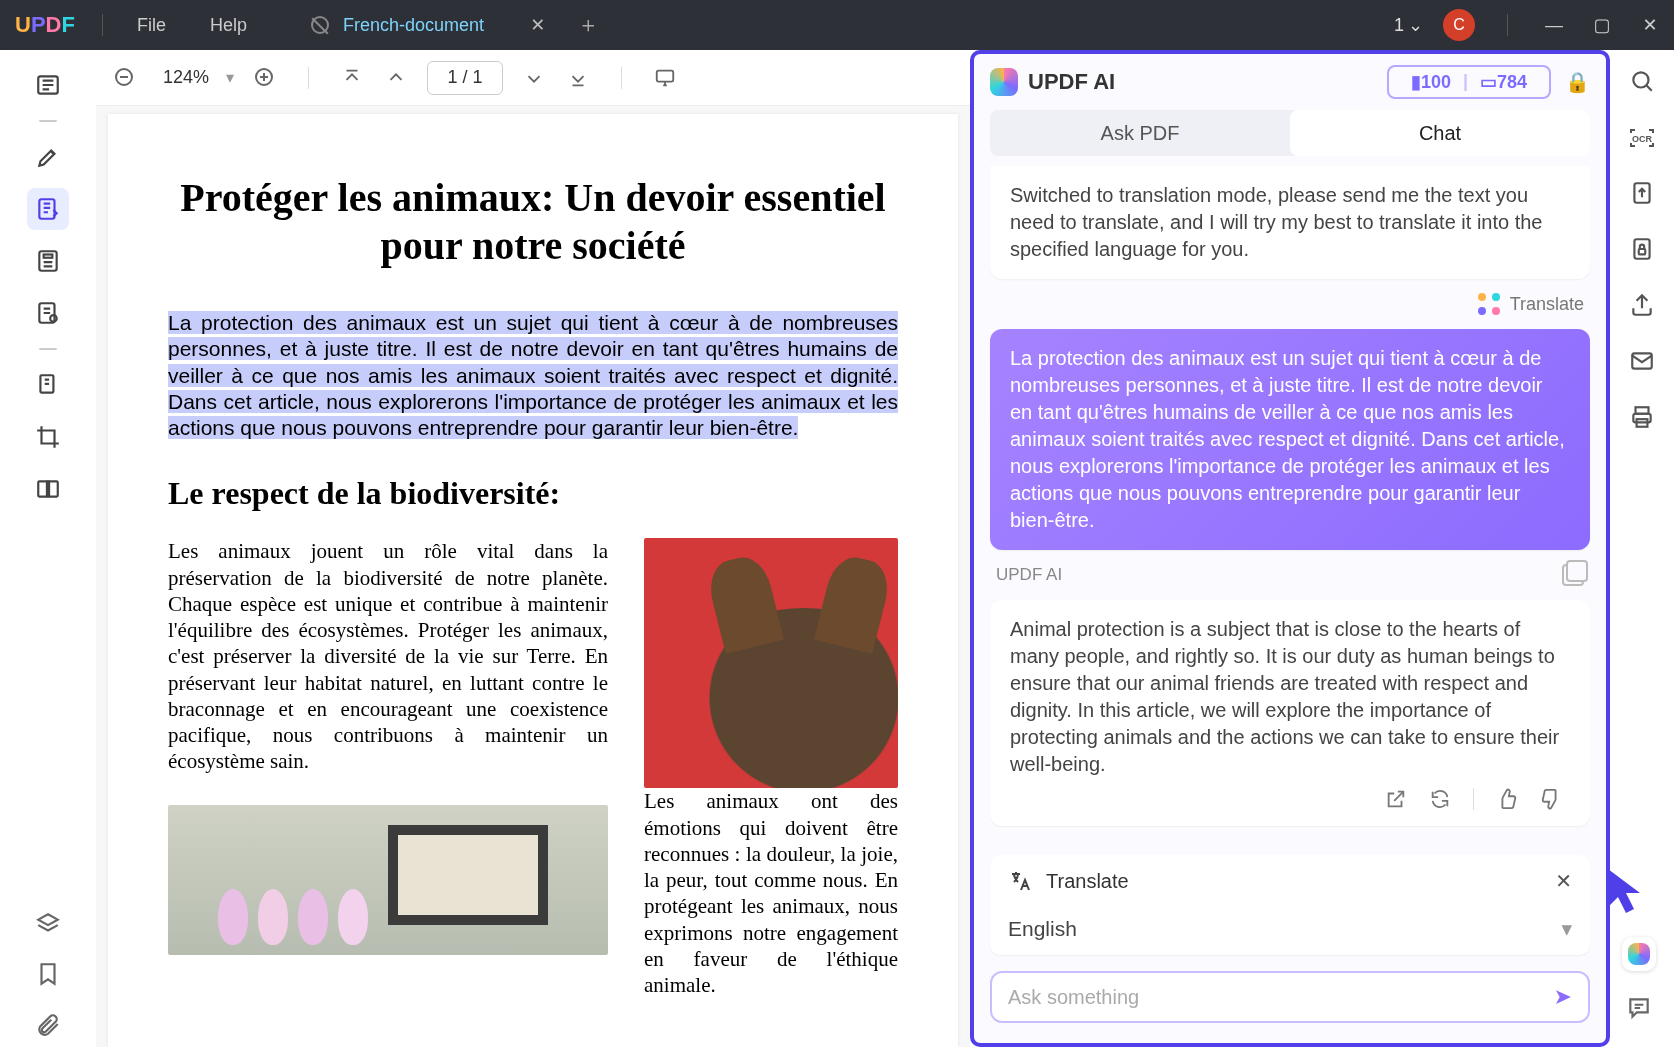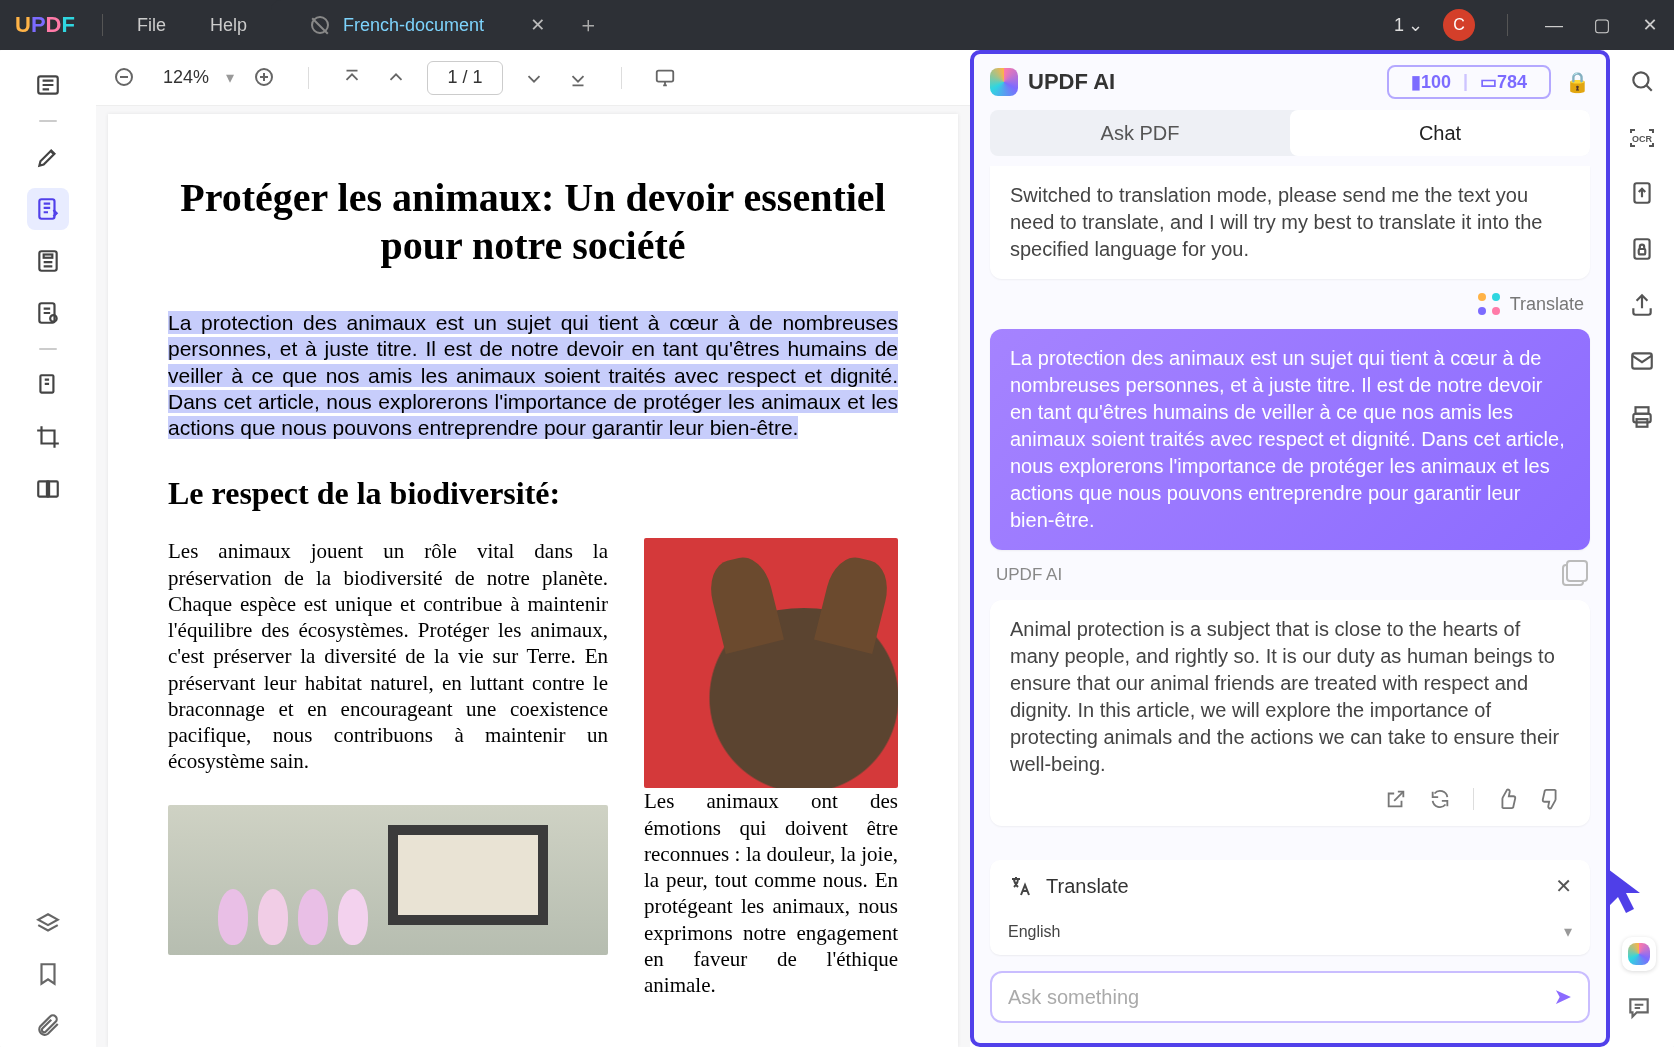--- a/index.html
+++ b/index.html
@@ -81,21 +81,21 @@
   .bubble.user { background:linear-gradient(135deg,#a583ff,#8c6bff); color:#fff; }
   .meta-row { display:flex; align-items:center; justify-content:space-between; color:#888; font-size:17px; padding:0 6px; }
   .copy-ic { width:22px; height:22px; border:2px solid #bbb; border-radius:4px; position:relative; }
   .copy-ic::after{content:"";position:absolute;right:-6px;top:-6px;width:18px;height:18px;border:2px solid #bbb;border-radius:4px;background:#fafaff;}
   .action-row { display:flex; gap:22px; justify-content:flex-end; padding:10px 8px 0; color:#777; align-items:center; }
   .action-sep { width:1px; height:22px; background:#ddd; }
   .input-zone { padding:14px 16px 20px; display:flex; flex-direction:column; gap:16px; }
   .trans-head { background:#fff; border-radius:10px; padding:14px 18px; box-shadow:0 1px 2px rgba(0,0,0,0.06); }
   .trans-top { display:flex; align-items:center; gap:14px; color:#333; font-size:20px; }
   .trans-close { margin-left:auto; color:#555; font-size:20px; }
-  .lang-row { display:flex; align-items:center; justify-content:space-between; margin-top:24px; color:#444; font-size:16px; }
+  .lang-row { display:flex; align-items:center; justify-content:space-between; margin-top:24px; color:#444; font-size:21px; }
   .ask-box { background:#fff; border:2px solid #c9bdff; border-radius:12px; height:52px; display:flex; align-items:center; padding:0 16px; }
   .ask-input { flex:1; border:none; outline:none; font-size:20px; color:#333; }
   .ask-input::placeholder { color:#aaa; }
   .send { color:#8c6bff; font-size:22px; }
 
   
   .right-rail { width:64px; background:#fff; display:flex; flex-direction:column; align-items:center; padding-top:16px; gap:28px; color:#555; }
   .right-rail .ic { width:28px; height:28px; display:flex; align-items:flex-end; justify-content:center; }
 
   .left-bottom { position:absolute; left:0; bottom:10px; width:96px; display:flex; flex-direction:column; align-items:center; gap:24px; color:#666; }

